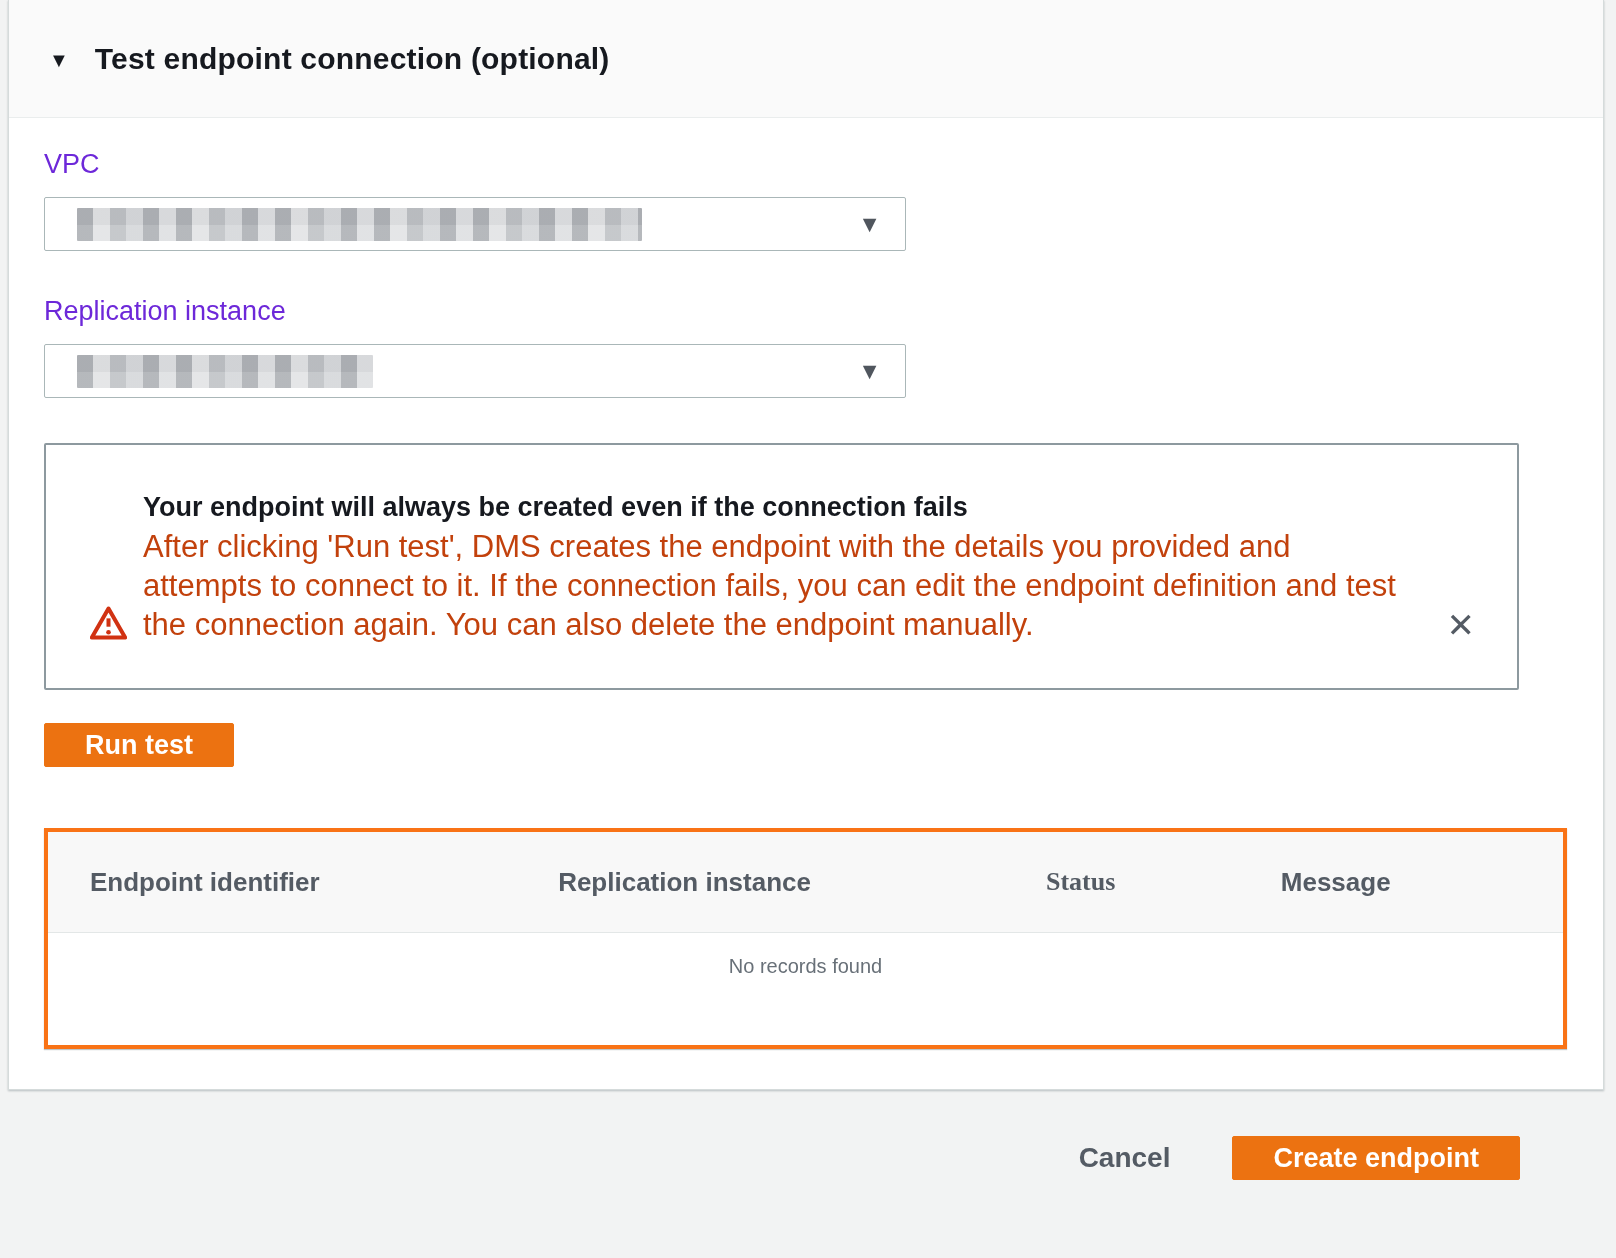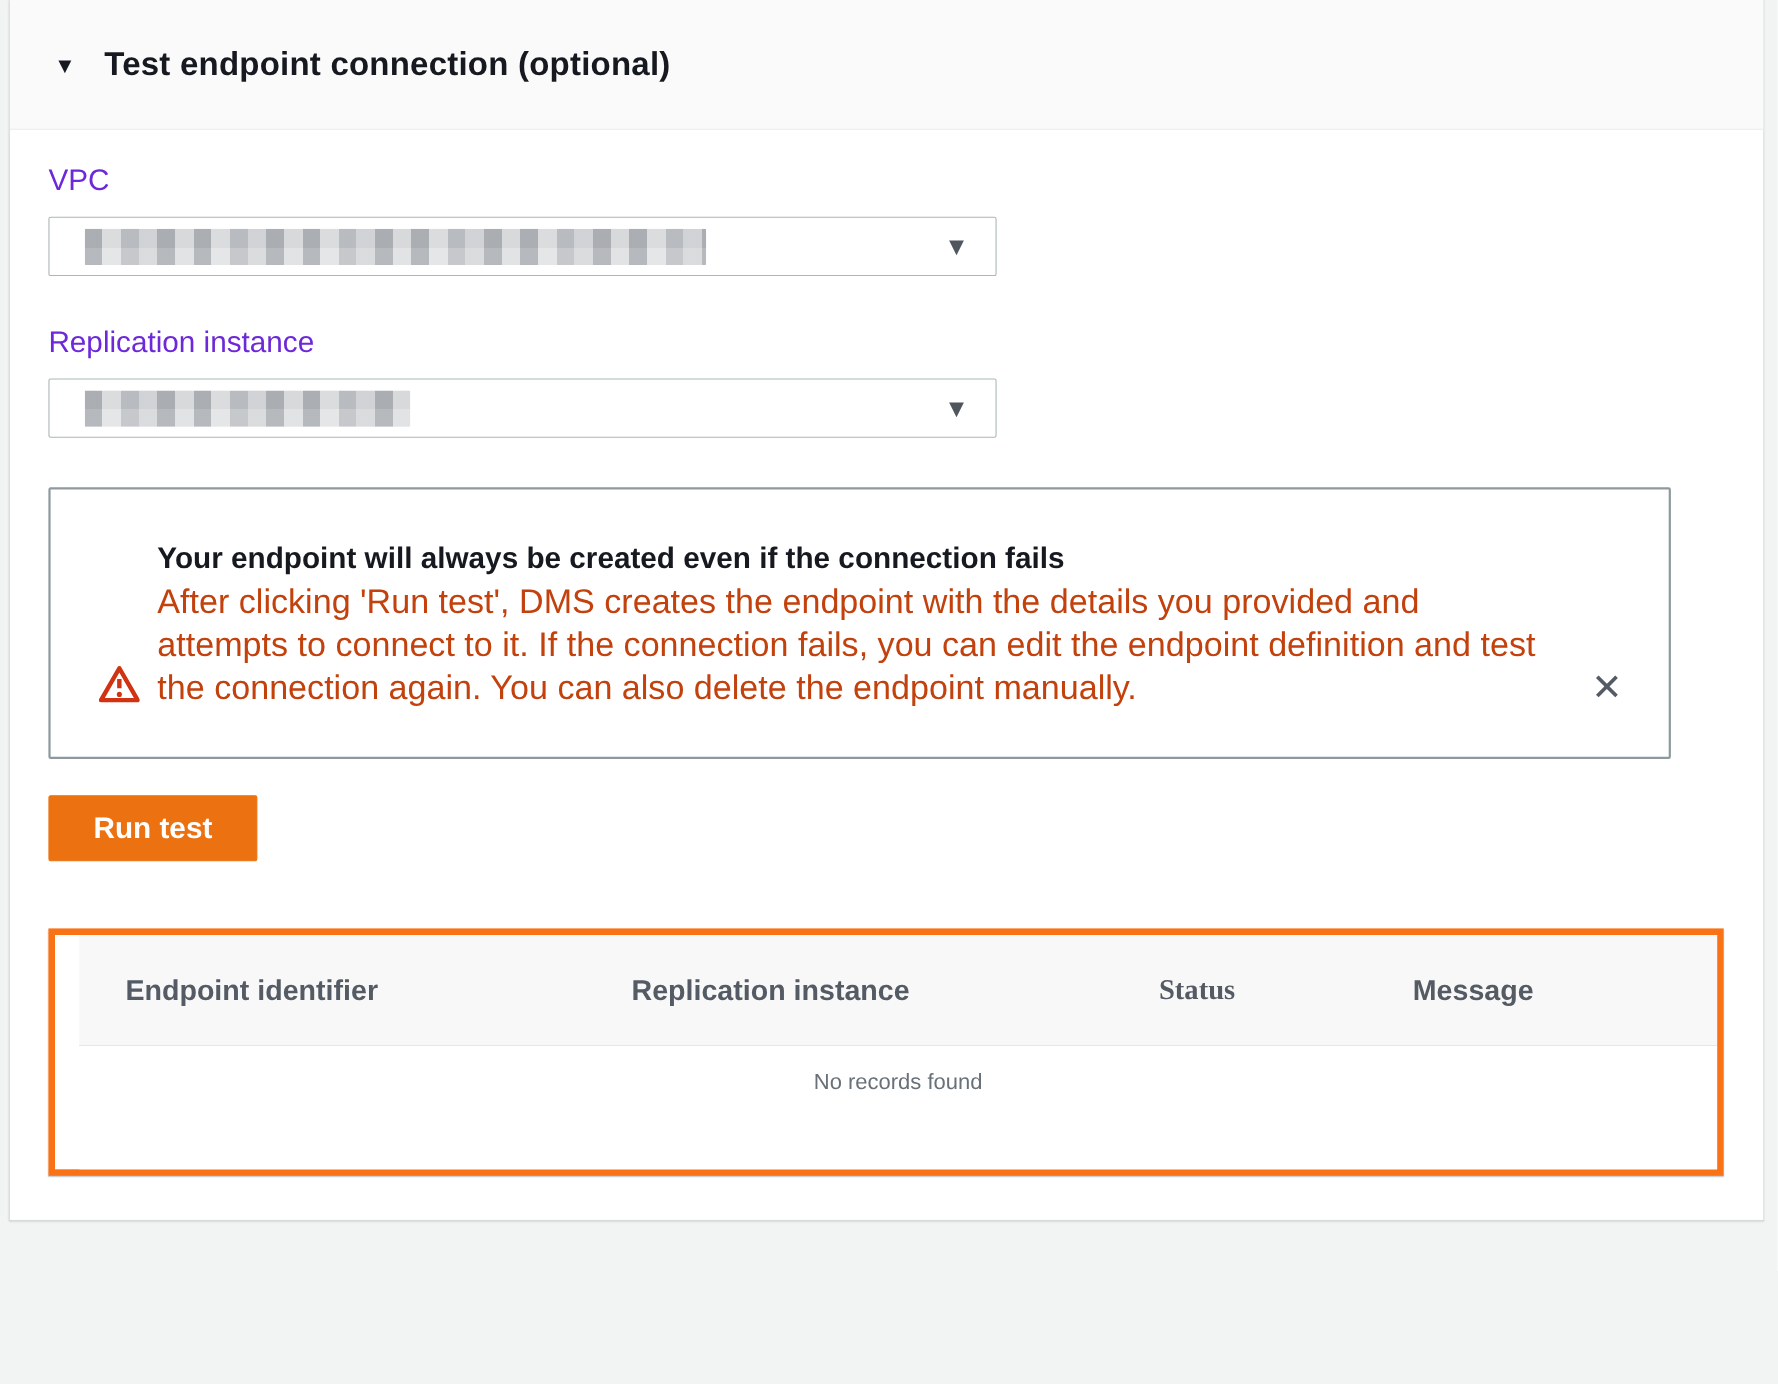--- a/index.html
+++ b/index.html
@@ -75,30 +75,29 @@
     font-family:"Liberation Sans", sans-serif;
   }
 
   .btn{
     font-family:"Liberation Sans", sans-serif;
     font-weight:bold;font-size:27px;
     border-radius:2px;cursor:pointer;
   }
   .btn-primary{
     background:#ec7211;border:1px solid #ec7211;color:#ffffff;
-    height:60px;padding:0 40px;
+    height:44px;padding:0 40px;
   }
   .run-test{margin-top:33px;}
 
   .results-table{
     margin-top:61px;
-    border:6px solid #f97316;
+    border:4px solid #f97316;
     box-shadow:0 1px 1px rgba(0,28,36,0.25);
     background:#fff;
-    padding-left:22px;
   }
   .table-header{
     display:flex;align-items:center;
     background:#f8f8f8;height:100px;
     border-bottom:1px solid #e3e7e7;
   }
   .th{
     box-sizing:border-box;padding-left:42px;position:relative;
     font-size:26px;font-weight:bold;color:#545b64;
   }
@@ -180,14 +179,18 @@
           <div class="th col-2">Replication instance</div>
           <div class="th col-3">Status</div>
           <div class="th col-4">Message</div>
         </div>
         <div class="table-empty">No records found</div>
       </div>
 
     </div>
   </section>
 
+  <div class="footer">
+    <button class="link-btn">Cancel</button>
+    <button class="btn btn-primary">Create endpoint</button>
+  </div>
 
 </div>
 
 </body></html>

